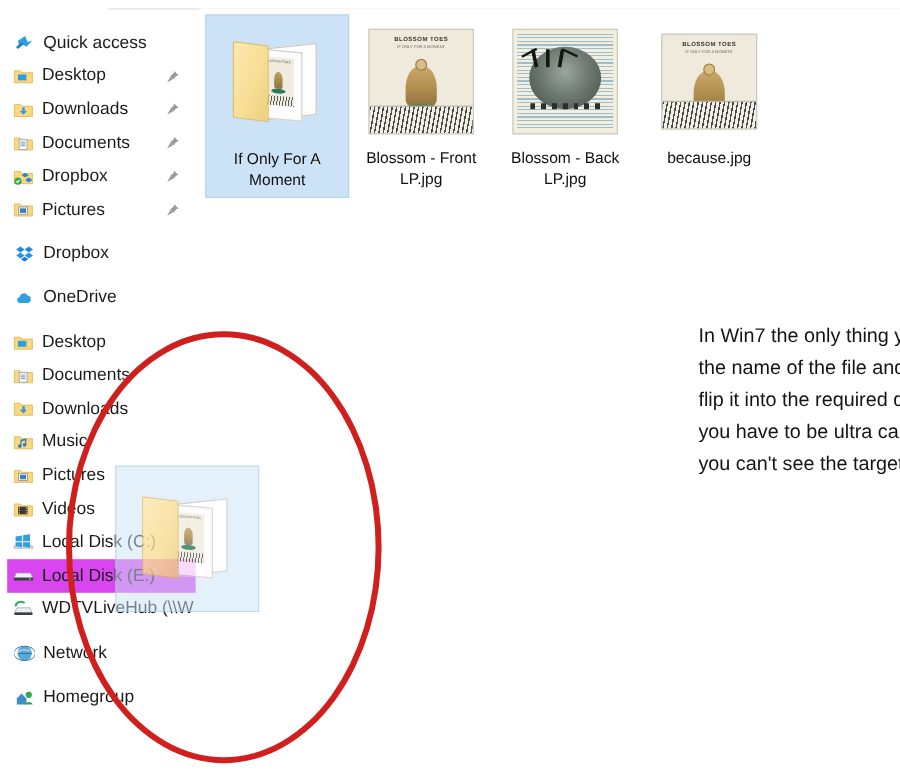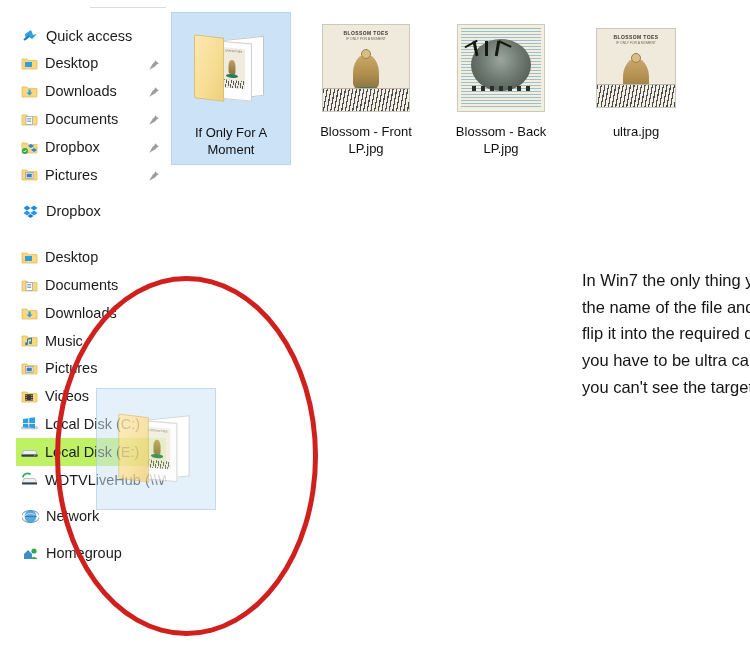--- a/index.html
+++ b/index.html
@@ -11,48 +11,48 @@
   }
 
   
   #top-strip{
     position:absolute;left:90px;top:0;width:660px;height:7px;
     background:#ffffff;border-bottom:1px solid #dcdcdc;
   }
 
   
   #nav-pane{
-    position:absolute;left:16px;top:22px;width:166px;height:626px;
+    position:absolute;left:6px;top:22px;width:166px;height:626px;
     background:#ffffff;
   }
   .nav-row{
     position:relative;height:27.8px;display:flex;align-items:center;
     font-size:14.5px;color:#1b1b1b;white-space:nowrap;
   }
-  .nav-row.selected{background:#bef264;width:152px;}
+  .nav-row.selected{background:#d946ef;width:152px;}
   .nav-ico{
     width:17px;height:17px;margin-right:7px;flex:none;
     position:relative;display:inline-block;
   }
   .nav-label{line-height:1;}
   .pin{
     position:absolute;right:22px;top:50%;transform:translateY(-50%);
     width:12px;height:12px;
   }
   .lvl0{padding-left:6px;}
   .lvl1{padding-left:5px;}
 
   
   #content{
     position:absolute;left:166px;top:7px;right:0;bottom:0;
     background:#ffffff;
   }
   #tile-row{position:absolute;left:5px;top:5px;display:flex;}
   .tile{
-    width:120px;margin-right:15px;padding:4px 4px 6px 4px;
+    width:120px;padding:4px 4px 6px 4px;
     box-sizing:border-box;
   }
   .tile.selected{background:#cce3f7;border:1px solid #b6d5ef;}
   .thumb-wrap{
     height:104px;display:flex;align-items:center;justify-content:center;
   }
   .tile-name{
     font-size:13px;color:#101010;text-align:center;line-height:1.28;
     margin-top:4px;word-wrap:break-word;
   }
@@ -303,20 +303,28 @@
         <path d="M5 12.5 L8.5 10 L5 7.5 L1.5 10 Z" fill="#2196f3"></path>
         <path d="M12 12.5 L15.5 10 L12 7.5 L8.5 10 Z" fill="#2196f3"></path>
         <path d="M8.5 11 L11.5 13 L8.5 15 L5.5 13 Z" fill="#1976d2"></path>
       </svg>
     </span>
     <span class="nav-label">Dropbox</span>
   </div>
 
   <div style="height:9px"></div>
 
+  <div class="nav-row lvl0">
+    <span class="nav-ico">
+      <svg width="17" height="17" viewBox="0 0 17 17">
+        <path d="M4.2 12.5 a2.6 2.6 0 0 1 .2 -5.1 a3.6 3.6 0 0 1 6.6 -1.2 a3 3 0 0 1 2.6 3 a2.9 2.9 0 0 1 -2.6 3.3 Z" fill="#2f9fe0"></path>
+      </svg>
+    </span>
+    <span class="nav-label">OneDrive</span>
+  </div>
 
   <div style="height:9px"></div>
 
 
   <div class="nav-row lvl1">
     <span class="nav-ico">
       <svg width="17" height="17" viewBox="0 0 17 17">
         <path d="M1 4 h5 l1.3 1.6 H16 V14 H1 Z" fill="#fbd77f" stroke="#e0b64e" stroke-width=".7"></path>
         <rect x="4" y="7" width="7" height="5" fill="#2f9fe0"></rect>
       </svg>
@@ -499,21 +507,21 @@
           <div class="ctitle">BLOSSOM TOES</div>
           <div class="csub">IF ONLY FOR A MOMENT</div>
           <div class="figure">
               <div class="fhead"></div>
             </div>
           <div class="pedestal"></div>
           <div class="horizon"></div>
           <div class="floor"></div>
         </div>
       </div>
-      <div class="tile-name">ultra.jpg</div>
+      <div class="tile-name">because.jpg</div>
     </div>
 
   </div>
 
   <div id="annotation">In Win7 the only thing you dragged was the name of the file and it was easy to flip it into the required destination.  Now, you have to be ultra careful because you can't see the target properly.</div>
 
 </div>
 
 <div id="drag-ghost">
   <div class="folder-ico">

